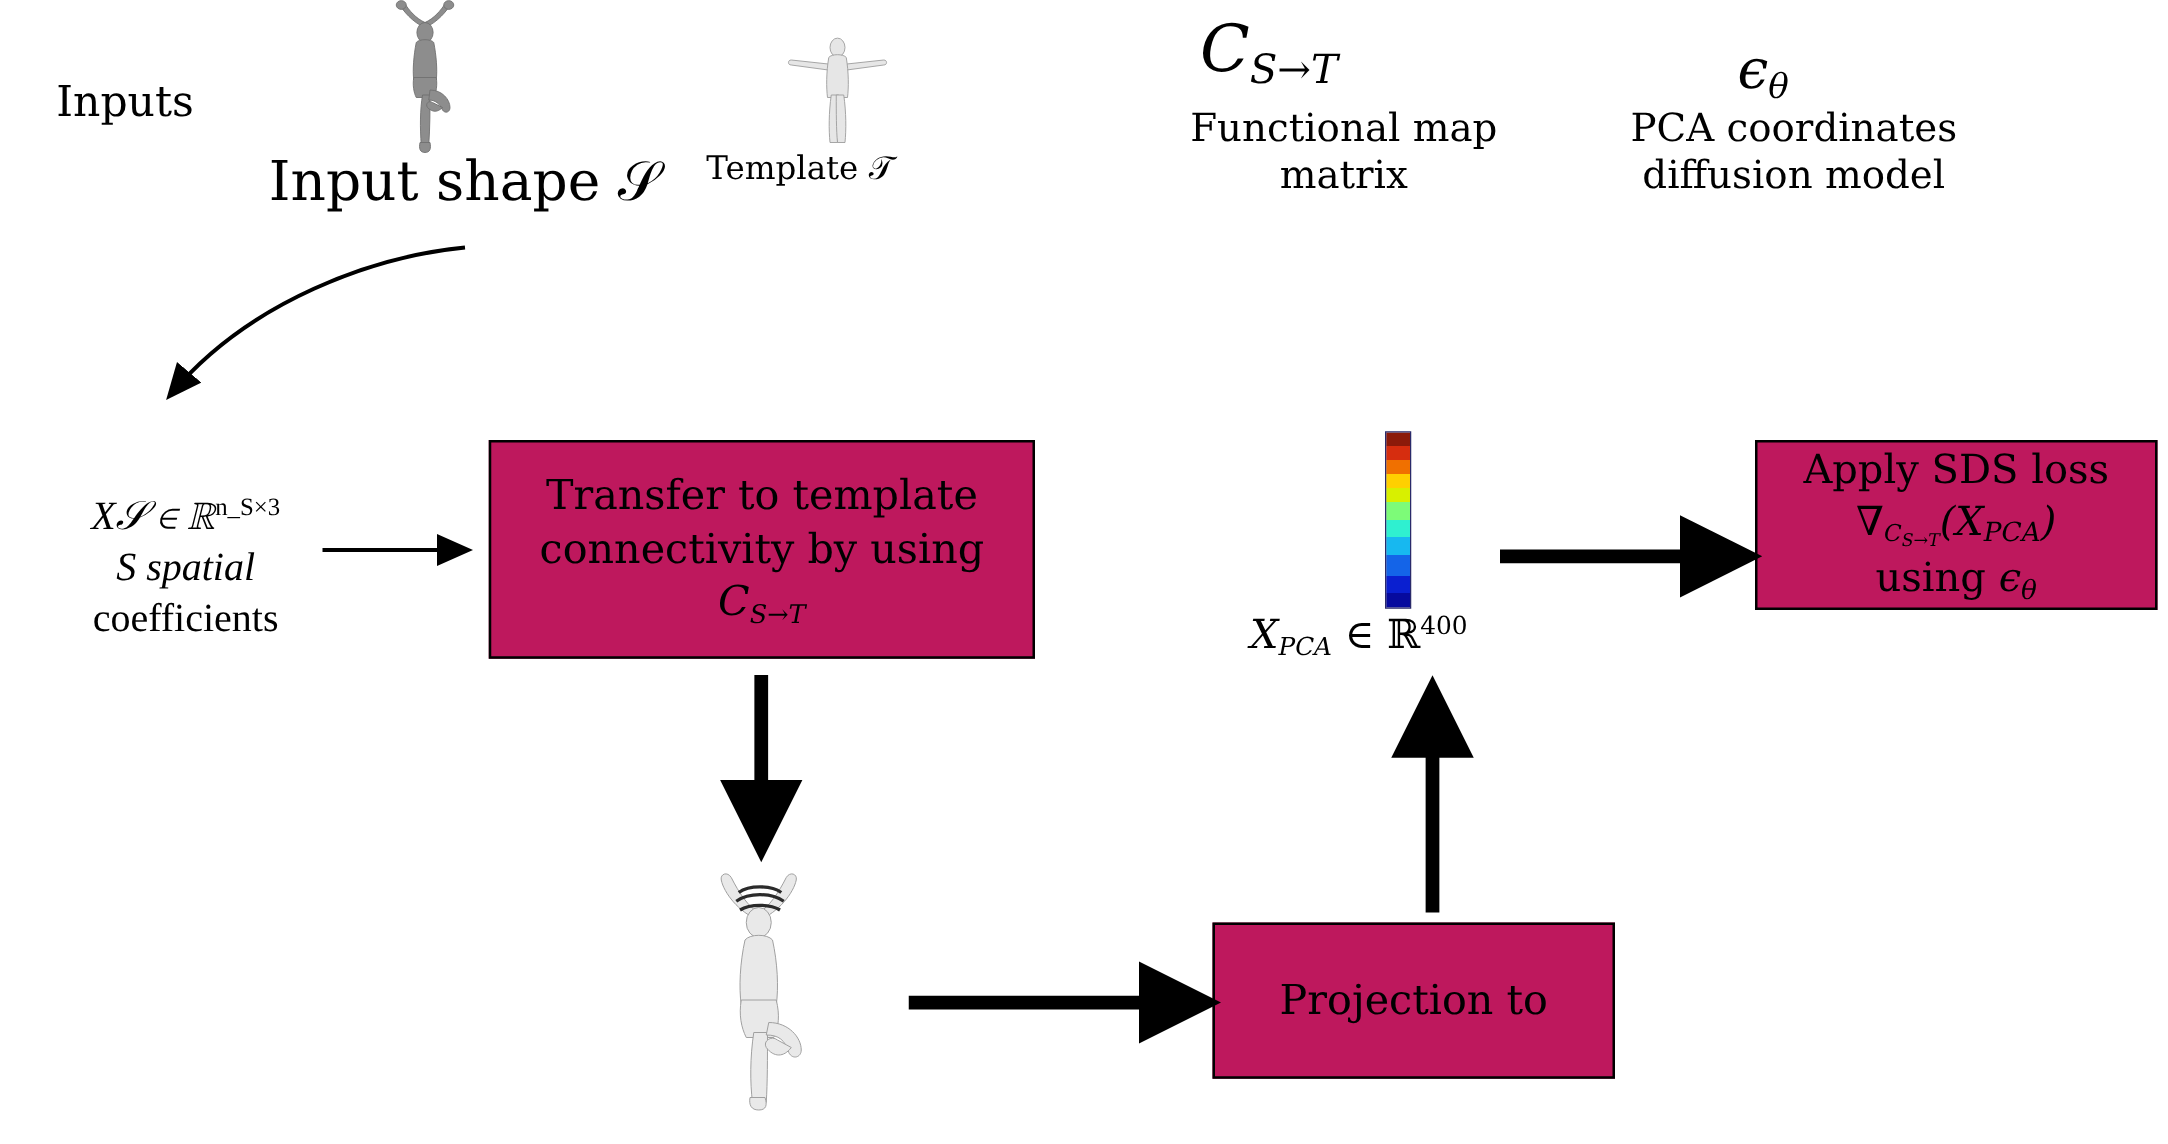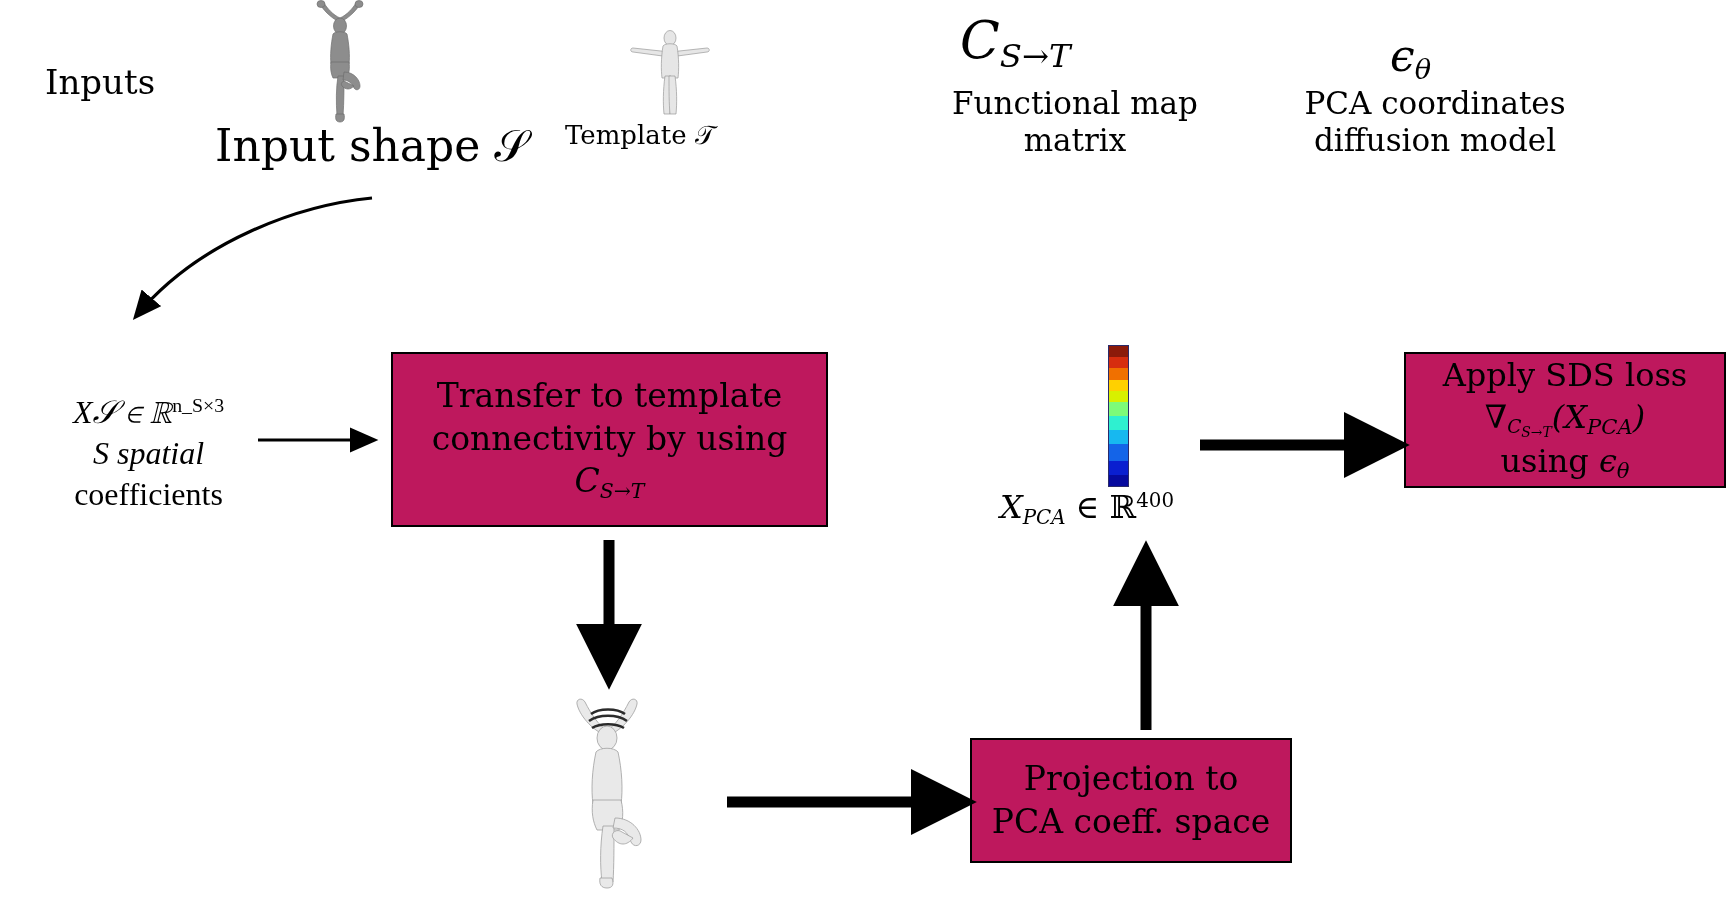--- a/index.html
+++ b/index.html
@@ -217,21 +217,20 @@
       <div>connectivity by using</div>
       <div>
         <span class="it">C</span><sub class="it">S→T</sub>
       </div>
     </div>
   </div>
 
   <div class="abs box box-projection">
     <div>
       <div>Projection to</div>
-      <div>PCA coeff. space</div>
     </div>
   </div>
 
   <div class="abs box box-sds">
     <div>
       <div>Apply SDS loss</div>
       <div>
         <span>∇</span><sub class="it" style="font-size:0.58em;">C<sub style="font-size:0.75em;">S→T</sub></sub><span class="it">(X<sub style="font-size:0.66em;">PCA</sub>)</span>
       </div>
       <div>using&nbsp;<span class="it">ϵ<sub style="font-size:0.66em;">θ</sub></span></div>

